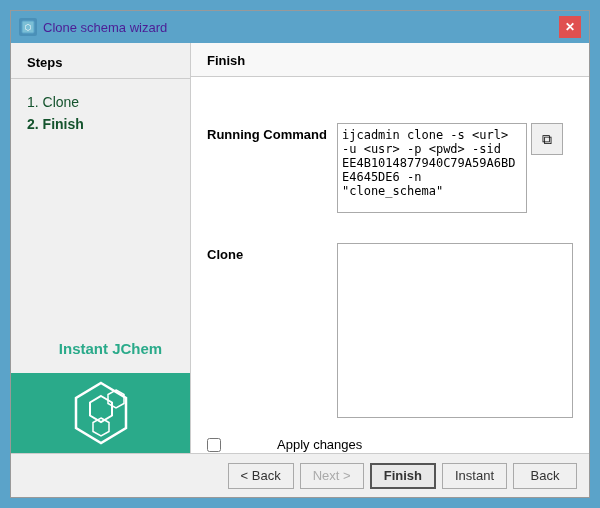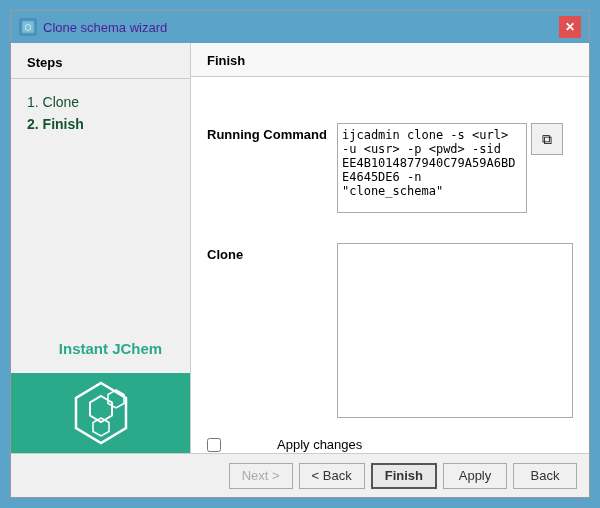--- a/index.html
+++ b/index.html
@@ -303,19 +303,19 @@
 
         <div class="apply-row">
           <input type="checkbox" class="apply-checkbox" style="">
           <span class="apply-label">Apply changes</span>
         </div>
       </div>
     </div>
   </div>
 
   <div class="footer">
+    <button class="footer-btn">&lt; Back</button>
     <button class="footer-btn" disabled="">Next &gt;</button>
-    <button class="footer-btn">&lt; Back</button>
     <button class="footer-btn primary">Finish</button>
-    <button class="footer-btn">Apply</button>
+    <button class="footer-btn">Instant</button>
     <button class="footer-btn">Back</button>
   </div>
 </div>
 
 </body></html>

